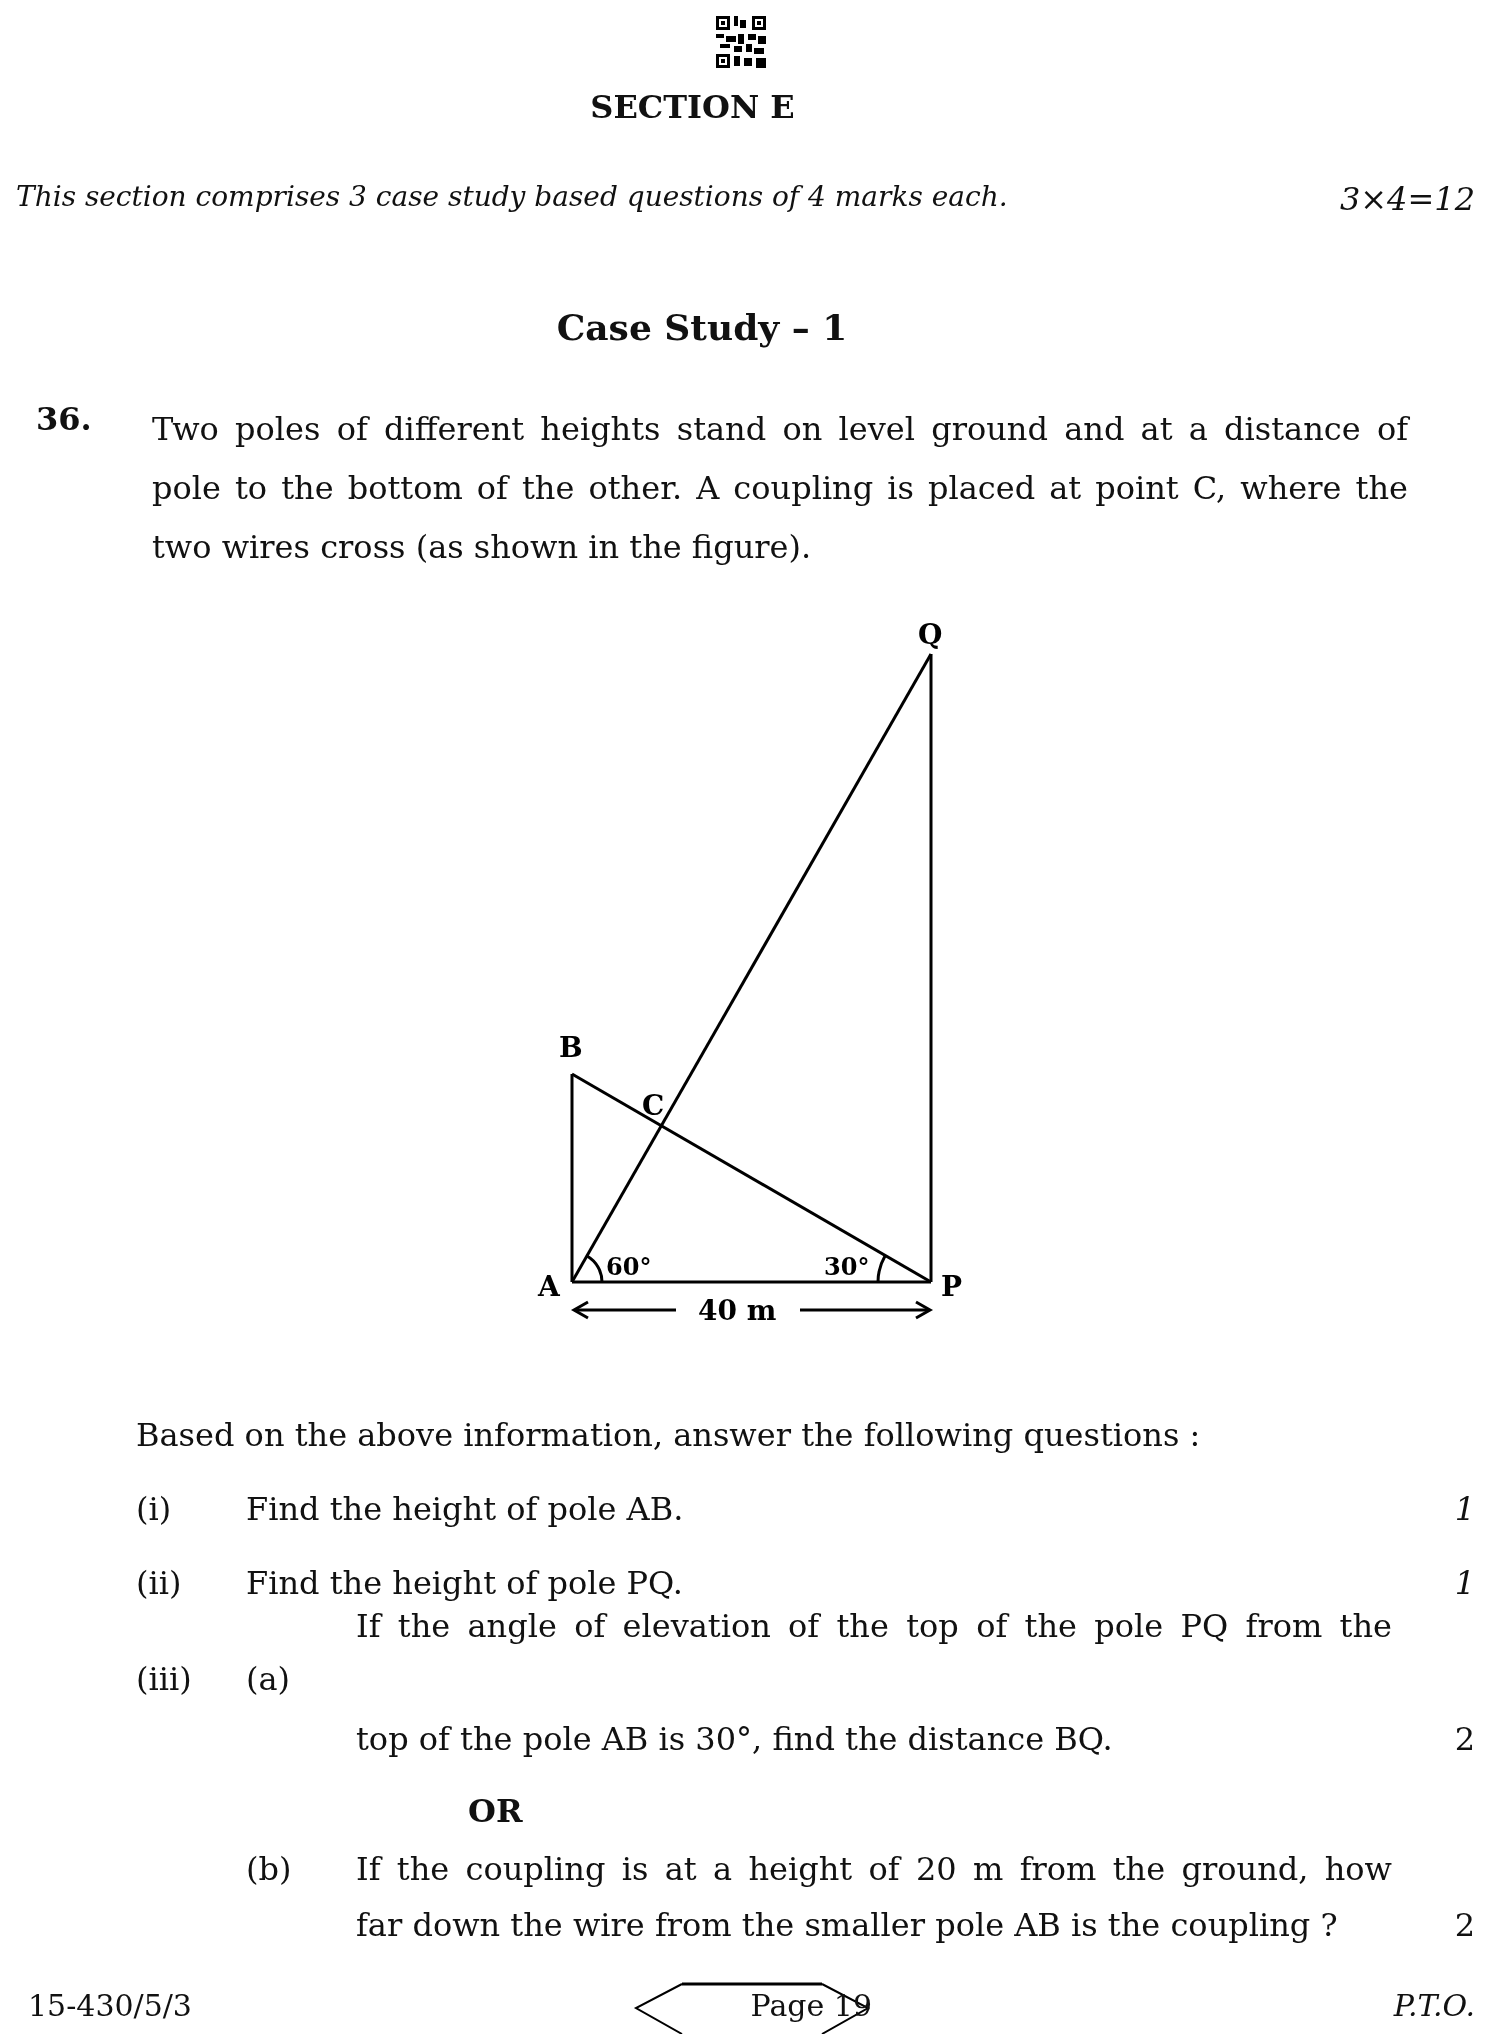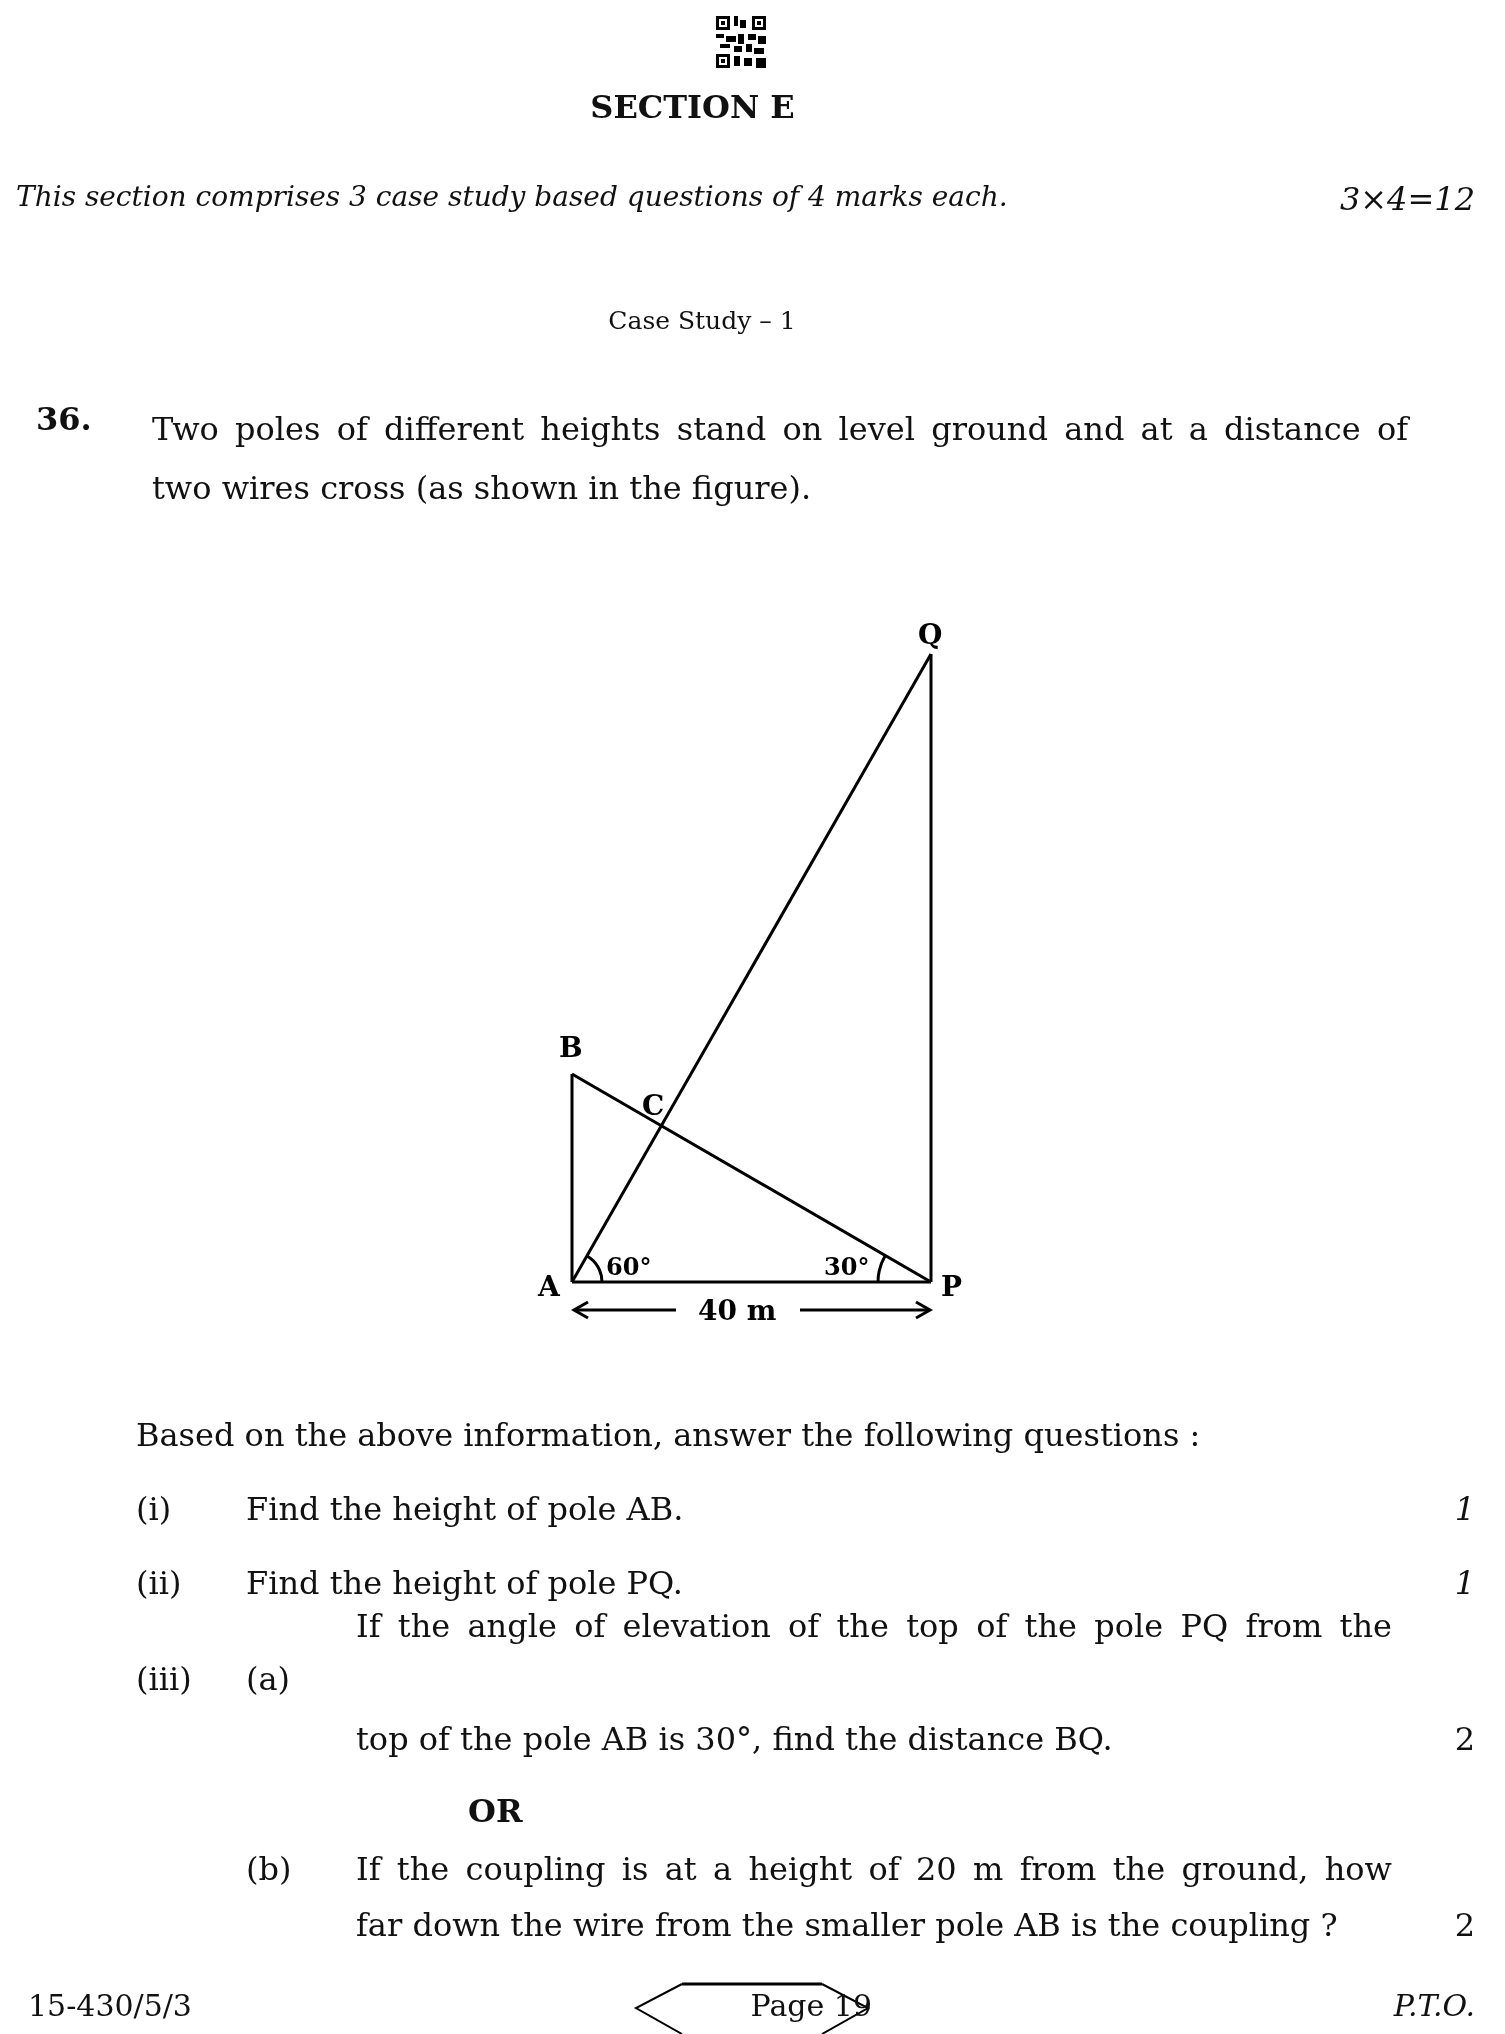--- a/index.html
+++ b/index.html
@@ -4,21 +4,21 @@
 <style>
   html, body { margin:0; padding:0; background:#ffffff; }
   body { width:1505px; height:2034px; position:relative; overflow:hidden;
          font-family:"DejaVu Serif","Liberation Serif",serif; color:#111; }
   .abs { position:absolute; }
   .qr { left:716px; top:16px; width:50px; height:52px; }
   .section-title { left:0; width:1385px; top:88px; text-align:center;
          font-weight:bold; font-size:32px; letter-spacing:0px; }
   .intro { left:16px; top:180px; font-style:italic; font-size:28px; }
   .intro-marks { right:30px; top:180px; font-style:italic; font-size:32px; }
-  .case-title { left:0; width:1404px; top:306px; text-align:center; font-weight:normal; font-size:25px; }
+  .case-title { left:0; width:1404px; top:306px; text-align:center; font-weight:bold; font-size:36px; }
   .qnum { left:36px; top:400px; font-weight:bold; font-size:32px; }
   .qtext { left:152px; top:400px; width:1256px; font-size:32px; line-height:59px; text-align:justify; }
   .qtext span.line { display:block; text-align:justify; text-align-last:justify; }
   .qtext span.line.last { text-align-last:left; }
   .figure { left:500px; top:610px; width:500px; height:720px; }
   .based { left:136px; top:1416px; font-size:32px; }
   .sub-label { font-size:32px; }
   .sub-text { font-size:32px; }
   .marks { right:30px; font-style:italic; font-size:32px; }
   .marks-up { right:30px; font-size:32px; }
@@ -58,20 +58,21 @@
 </svg>
 
 <div class="abs section-title">SECTION E</div>
 <div class="abs intro">This section comprises 3 case study based questions of 4 marks each.</div>
 <div class="abs intro-marks">3×4=12</div>
 
 <div class="abs case-title">Case Study – 1</div>
 <div class="abs qnum">36.</div>
 <div class="abs qtext">
   <span class="line">Two poles of different heights stand on level ground and at a distance of</span>
+  <span class="line">pole to the bottom of the other. A coupling is placed at point C, where the</span>
   <span class="line last">two wires cross (as shown in the figure).</span>
 </div>
 
 <svg class="abs figure" viewBox="0 0 500 720">
   <g stroke="#000" stroke-width="3" fill="none">
     <line x1="72" y1="672" x2="431" y2="672"></line>
     <line x1="72" y1="672" x2="72" y2="464"></line>
     <line x1="431" y1="672" x2="431" y2="44"></line>
     <line x1="72" y1="672" x2="431" y2="44"></line>
     <line x1="72" y1="464" x2="431" y2="672"></line>

